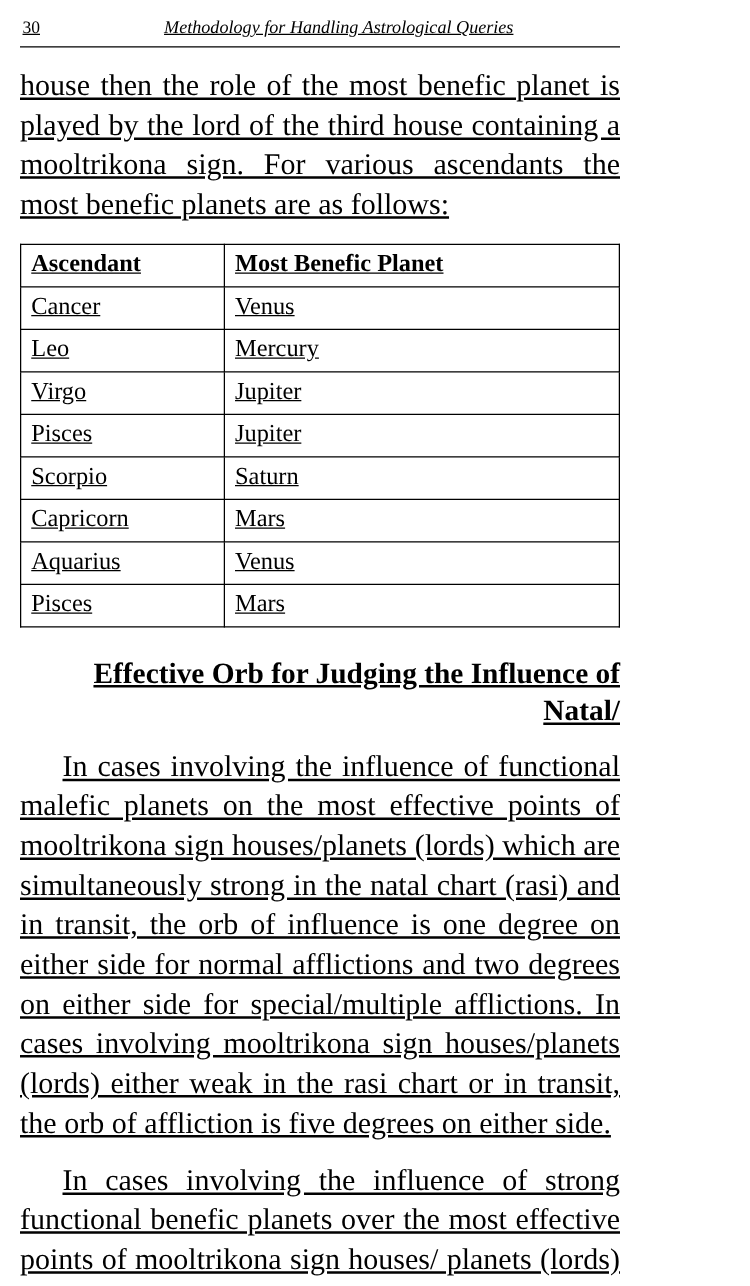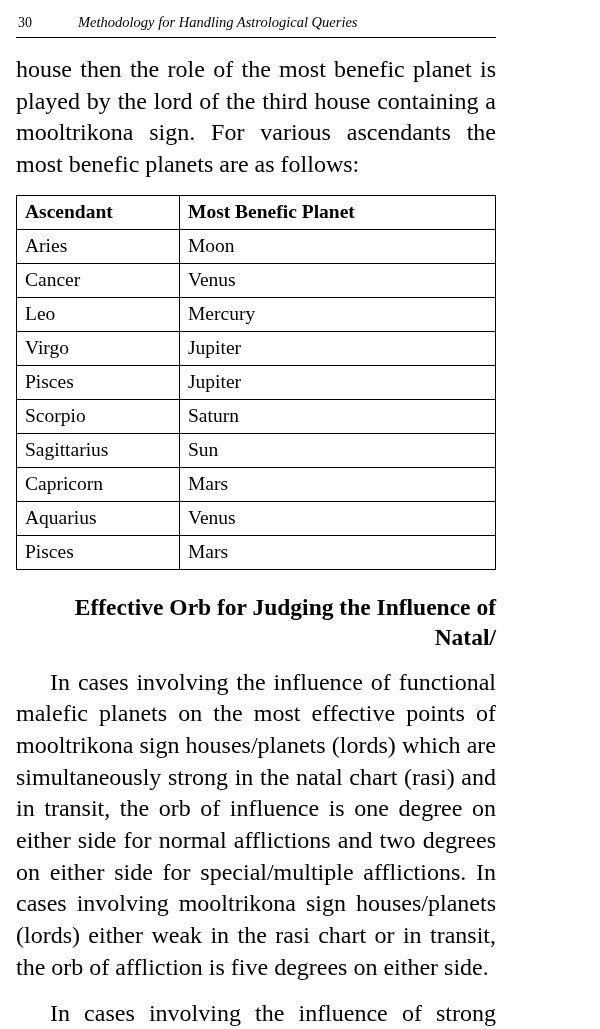--- a/index.html
+++ b/index.html
@@ -14,36 +14,38 @@
     color: #000000;
     position: relative;
     overflow: hidden;
   }
   .page {
     width: 512px;
     height: 1029px;
     box-sizing: border-box;
     padding: 14px 16px 0 16px;
     position: relative;
+    text-decoration: underline;
   }
   .header {
     display: flex;
     align-items: baseline;
     font-style: italic;
     font-size: 14.5px;
     padding: 0 2px 6px 2px;
   }
   .header .folio {
     font-style: normal;
     font-size: 14px;
     width: 60px;
     text-align: left;
   }
   .header .running-title {
     flex: 1;
+    text-align: center;
     padding-right: 30px;
     white-space: nowrap;
   }
   .rule {
     border-top: 1.6px solid #000;
     margin: 0 0 16px 0;
   }
   .body-text {
     font-size: 24px;
     line-height: 1.32;
@@ -104,46 +106,38 @@
         <col class="c2">
       </colgroup>
     <thead>
       <tr>
         <th>Ascendant</th>
         <th>Most Benefic Planet</th>
       </tr>
     </thead>
     <tbody>
       <tr>
-        <td>Aries</td>
-        <td>Moon</td>
-      </tr>
-      <tr>
         <td>Cancer</td>
         <td>Venus</td>
       </tr>
       <tr>
         <td>Leo</td>
         <td>Mercury</td>
       </tr>
       <tr>
         <td>Virgo</td>
         <td>Jupiter</td>
       </tr>
       <tr>
         <td>Pisces</td>
         <td>Jupiter</td>
       </tr>
       <tr>
         <td>Scorpio</td>
         <td>Saturn</td>
-      </tr>
-      <tr>
-        <td>Sagittarius</td>
-        <td>Sun</td>
       </tr>
       <tr>
         <td>Capricorn</td>
         <td>Mars</td>
       </tr>
       <tr>
         <td>Aquarius</td>
         <td>Venus</td>
       </tr>
       <tr>

